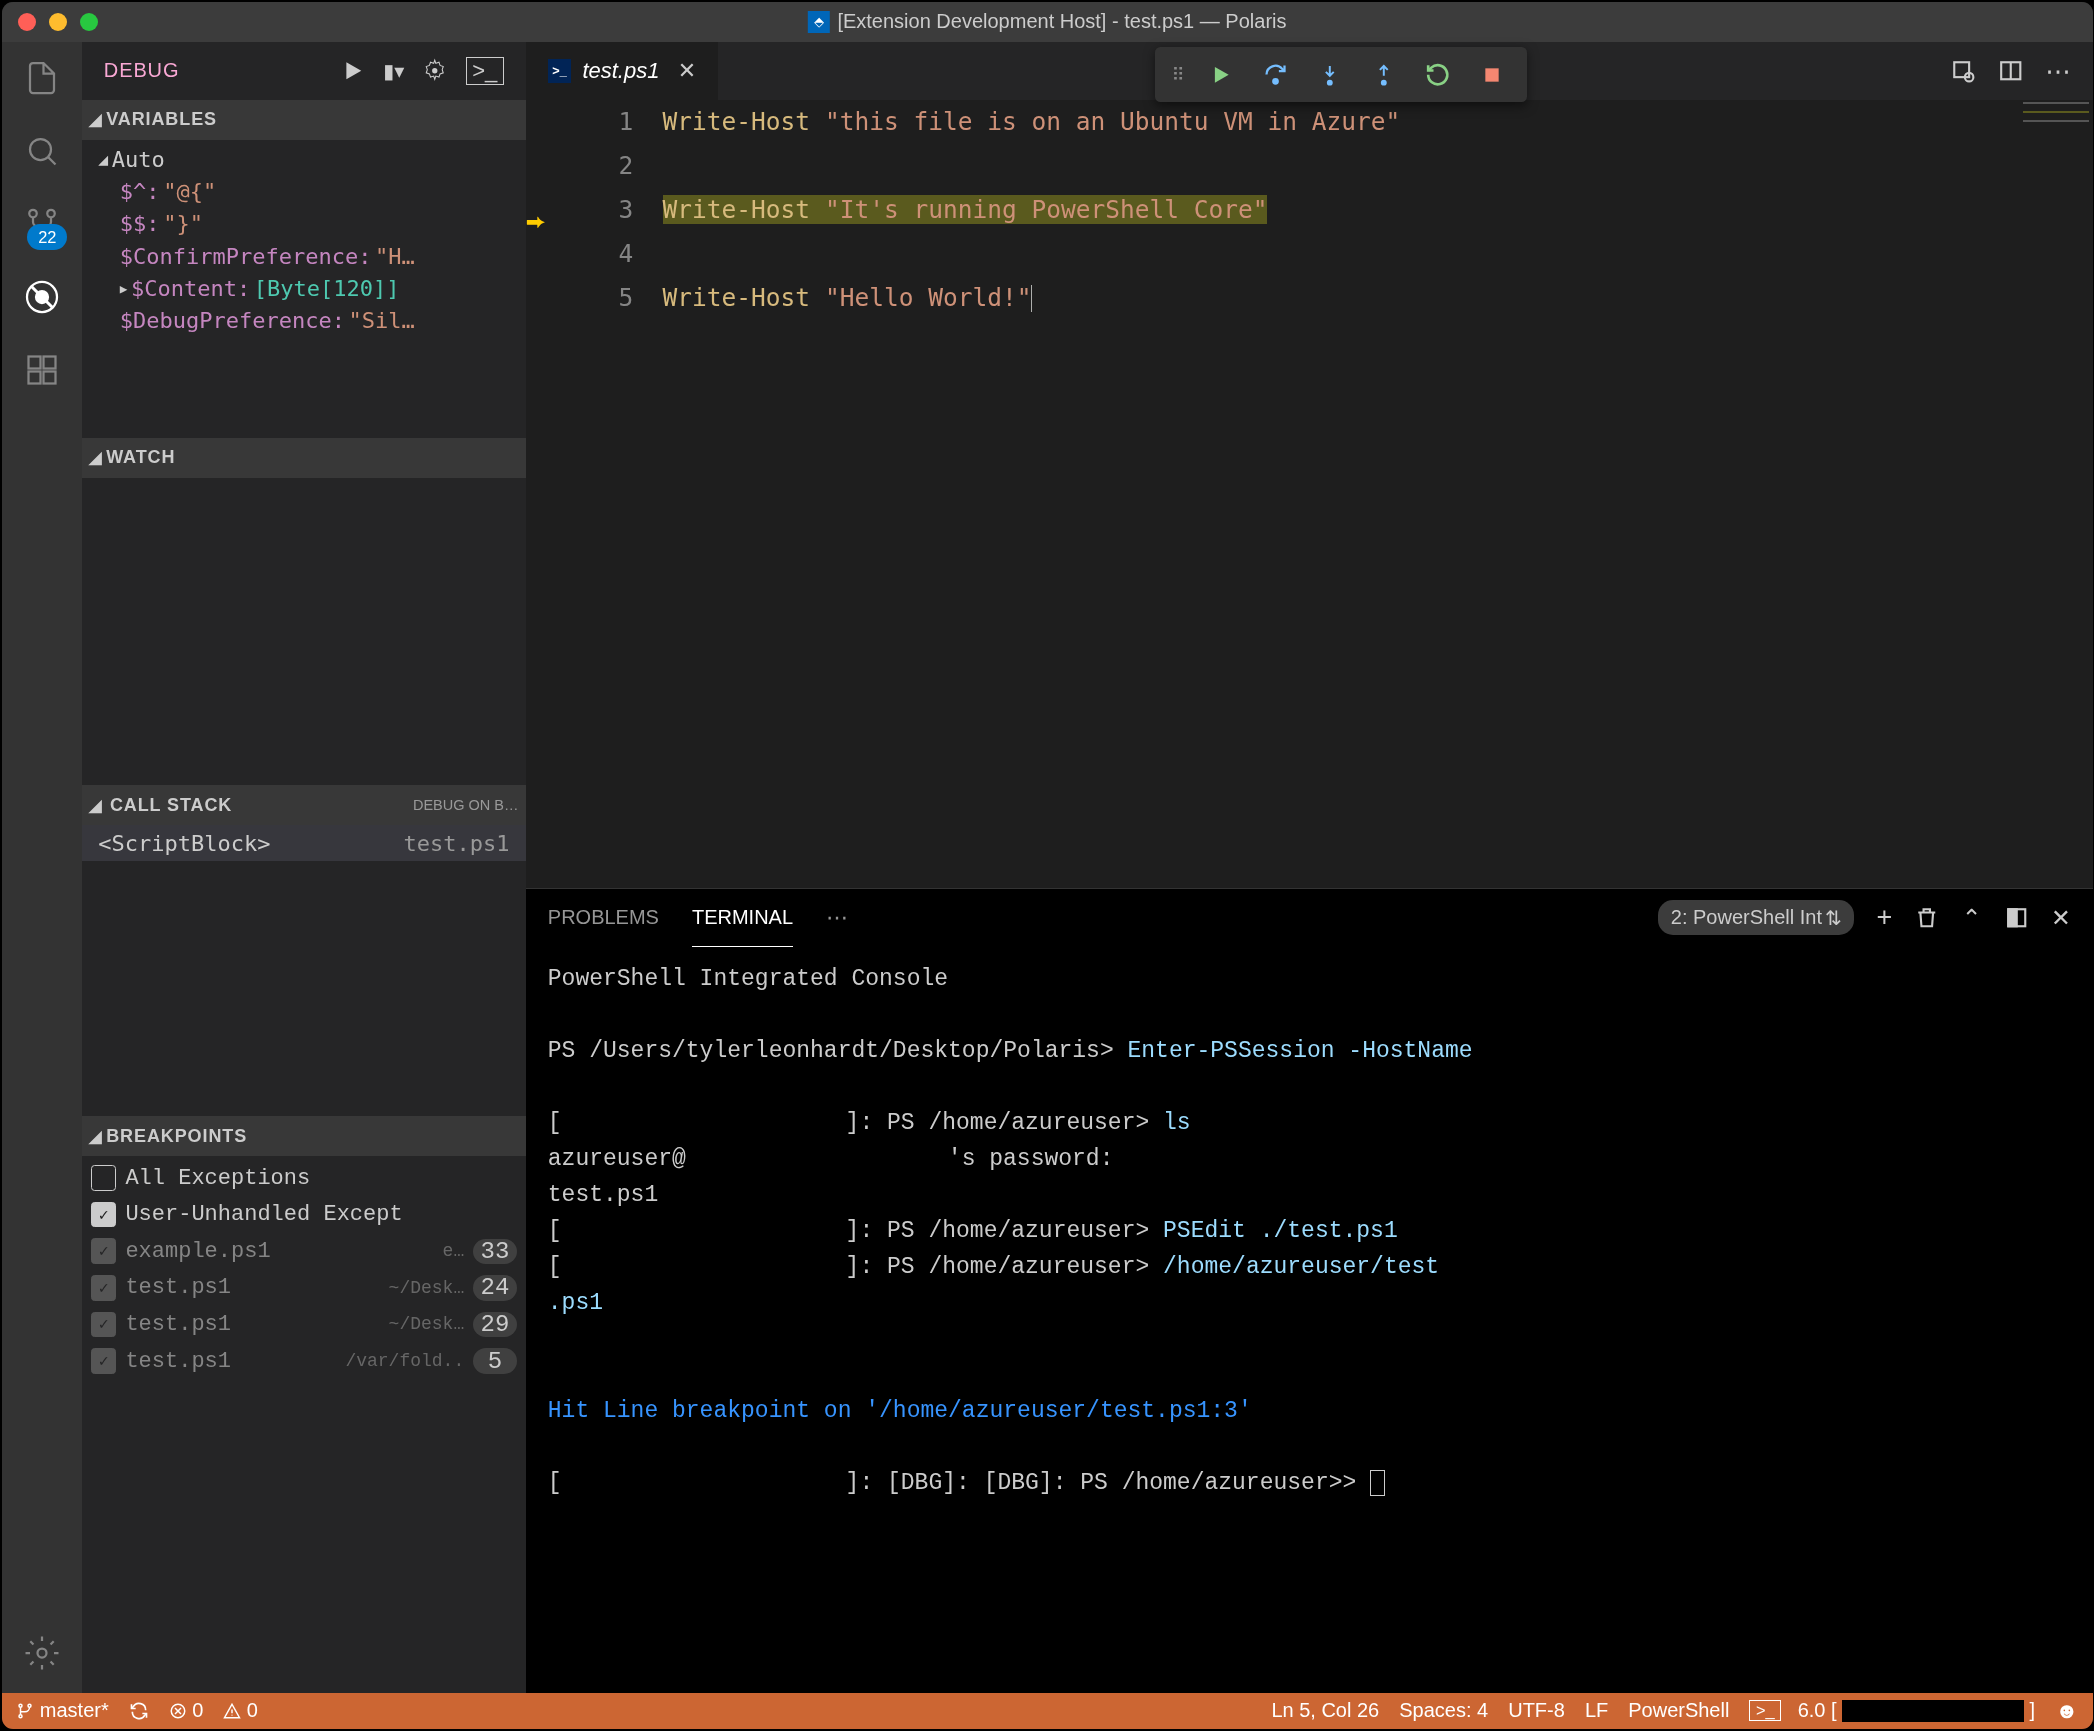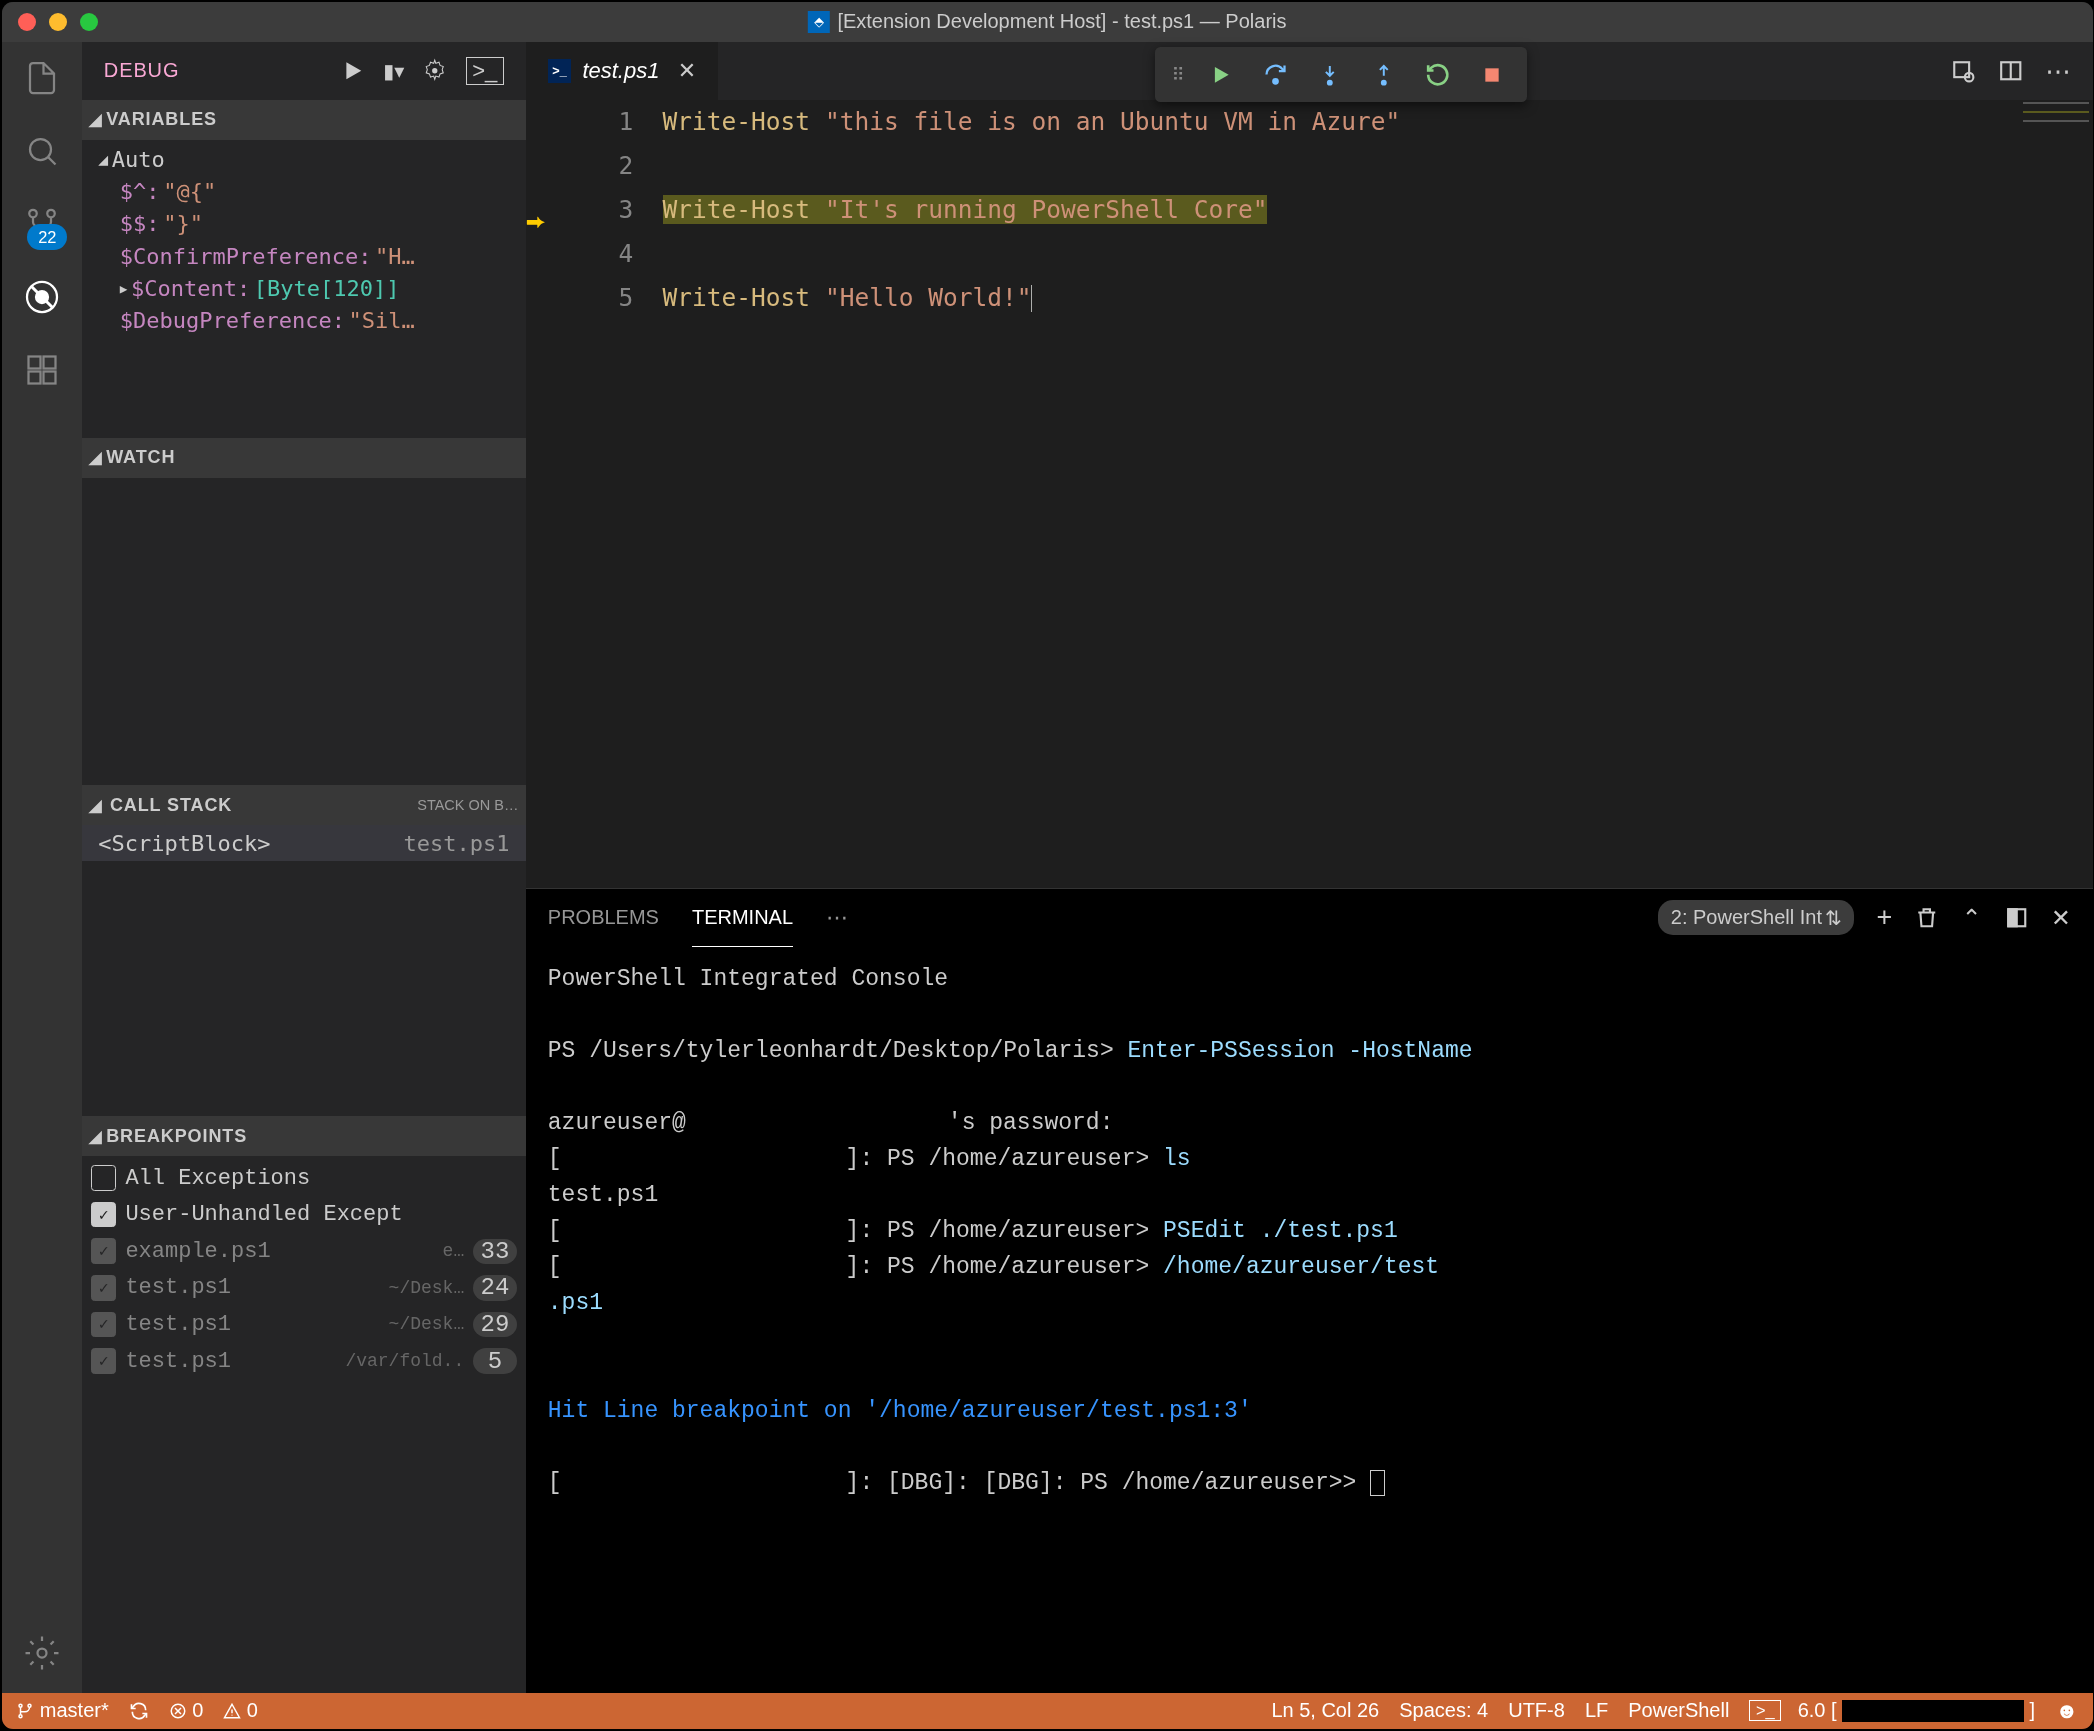--- a/index.html
+++ b/index.html
@@ -206,21 +206,21 @@
 
       <div class="section-hdr">
           <span class="tri">◢</span>
           <span>WATCH</span>
         </div>
       <div class="section-body" style="height:300px"></div>
 
       <div class="section-hdr cs-hdr">
           <span class="tri">◢</span>
           <span>CALL STACK</span>
-          <span class="cs-state" style="margin-left:auto">STACK ON B…</span>
+          <span class="cs-state" style="margin-left:auto">DEBUG ON B…</span>
         </div>
       <div class="section-body" style="height:291px;padding:0">
         <div class="cs-row">
           <span>&lt;ScriptBlock&gt;</span>
           <span class="cs-file">test.ps1</span>
         </div>
       </div>
 
       <div class="section-hdr">
           <span class="tri">◢</span>
@@ -344,22 +344,22 @@
                 </svg>
               </span>
             <span class="icon-btn" style="font-size:23.6px">✕</span>
           </div>
         </div>
         <div class="terminal" id="term">
             <div class="tline"><span class="">PowerShell Integrated Console</span></div>
             <div class="tline">&nbsp;</div>
             <div class="tline"><span class="">PS /Users/tylerleonhardt/Desktop/Polaris&gt; </span><span class="tprompt">Enter-PSSession -HostName </span><span class="redact" style="width:262px;height:23.6px"></span></div>
             <div class="tline">&nbsp;</div>
+            <div class="tline"><span class="">[</span><span class="redact" style="width:284px;height:23.6px"></span><span class="">]: PS /home/azureuser&gt; </span><span class="tprompt">ls</span></div>
             <div class="tline"><span class="">azureuser@</span><span class="redact" style="width:262px;height:23.6px"></span><span class="">'s password:</span></div>
-            <div class="tline"><span class="">[</span><span class="redact" style="width:284px;height:23.6px"></span><span class="">]: PS /home/azureuser&gt; </span><span class="tprompt">ls</span></div>
             <div class="tline"><span class="">test.ps1</span></div>
             <div class="tline"><span class="">[</span><span class="redact" style="width:284px;height:23.6px"></span><span class="">]: PS /home/azureuser&gt; </span><span class="tprompt">PSEdit ./test.ps1</span></div>
             <div class="tline"><span class="">[</span><span class="redact" style="width:284px;height:23.6px"></span><span class="">]: PS /home/azureuser&gt; </span><span class="tprompt">/home/azureuser/test</span></div>
             <div class="tline"><span class="tprompt">.ps1</span></div>
             <div class="tline">&nbsp;</div>
             <div class="tline">&nbsp;</div>
             <div class="tline"><span class="tblue">Hit Line breakpoint on '/home/azureuser/test.ps1:3'</span></div>
             <div class="tline">&nbsp;</div>
             <div class="tline"><span class="">[</span><span class="redact" style="width:284px;height:23.6px"></span><span class="">]: [DBG]: [DBG]: PS /home/azureuser&gt;&gt; </span><span class="tcursor"></span></div>
           </div>

